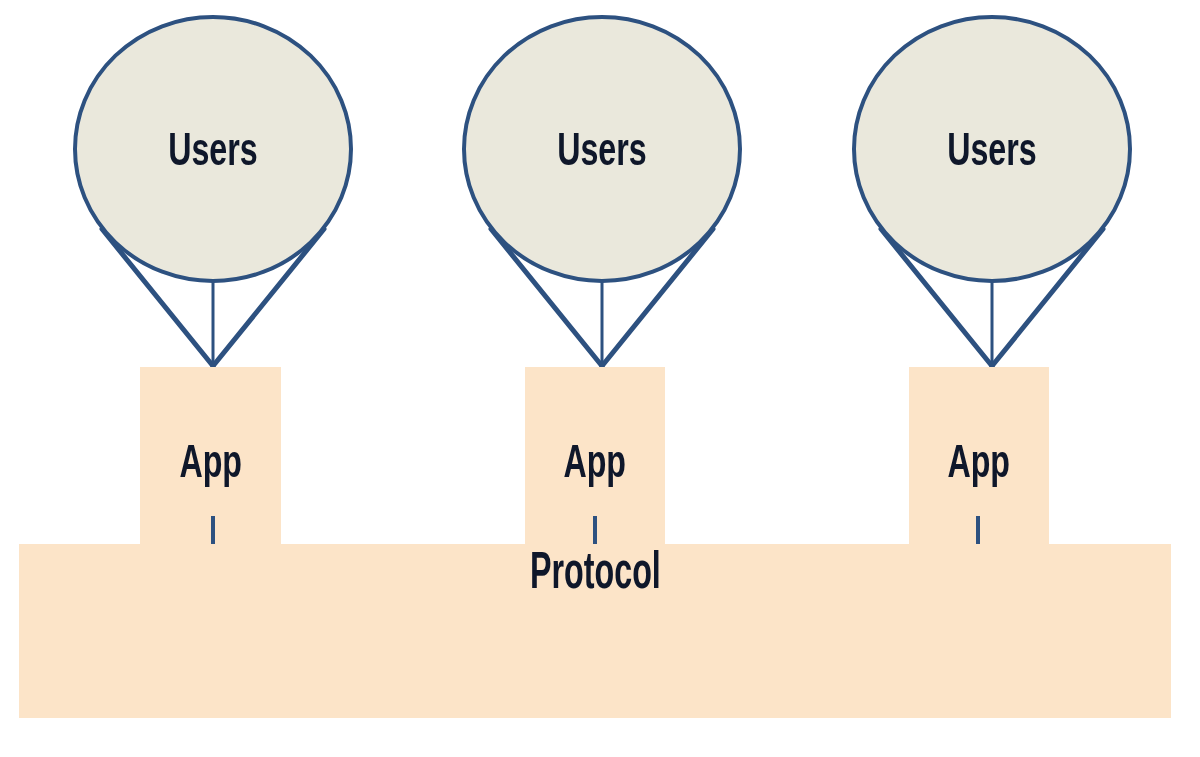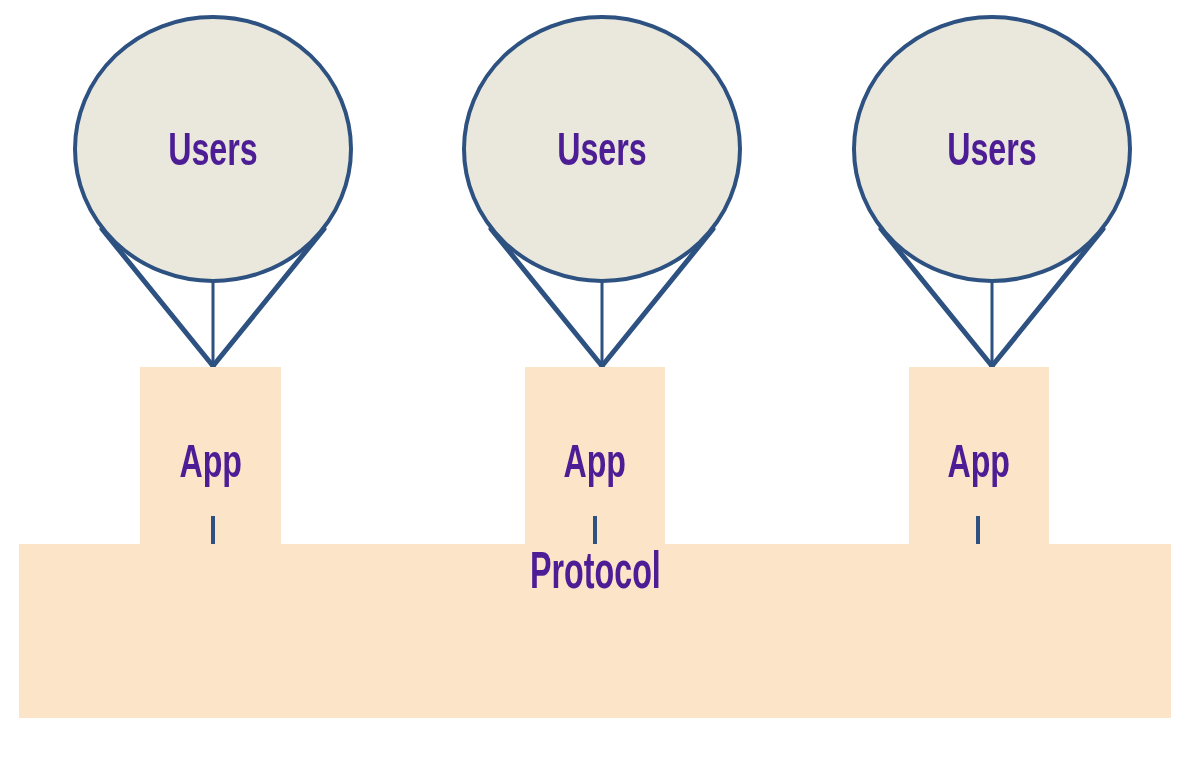--- a/index.html
+++ b/index.html
@@ -9,21 +9,21 @@
   .canvas { position: relative; width: 1200px; height: 757px; background: #ffffff; }
 
   svg.balloon { position: absolute; top: 5px; width: 300px; height: 368px; overflow: visible; }
   .c1 svg.balloon { left: 63px; }
   .c2 svg.balloon { left: 452px; }
   .c3 svg.balloon { left: 842px; }
 
   .node-label {
     position: absolute; width: 220px; height: 46px;
     display: flex; align-items: center; justify-content: center;
-    color: #4c1d95; font-weight: 700; font-size: 46px; line-height: 1;
+    color: #0f172a; font-weight: 700; font-size: 46px; line-height: 1;
   }
   .node-label .squeeze { display: inline-block; transform: scaleX(0.70); transform-origin: center; white-space: nowrap; }
 
   .users-label { top: 126px; }
   .c1 .users-label { left: 103px; }
   .c2 .users-label { left: 492px; }
   .c3 .users-label { left: 882px; }
 
   .app-box {
     position: absolute; top: 367px; height: 188px; background: #fce4c8;

